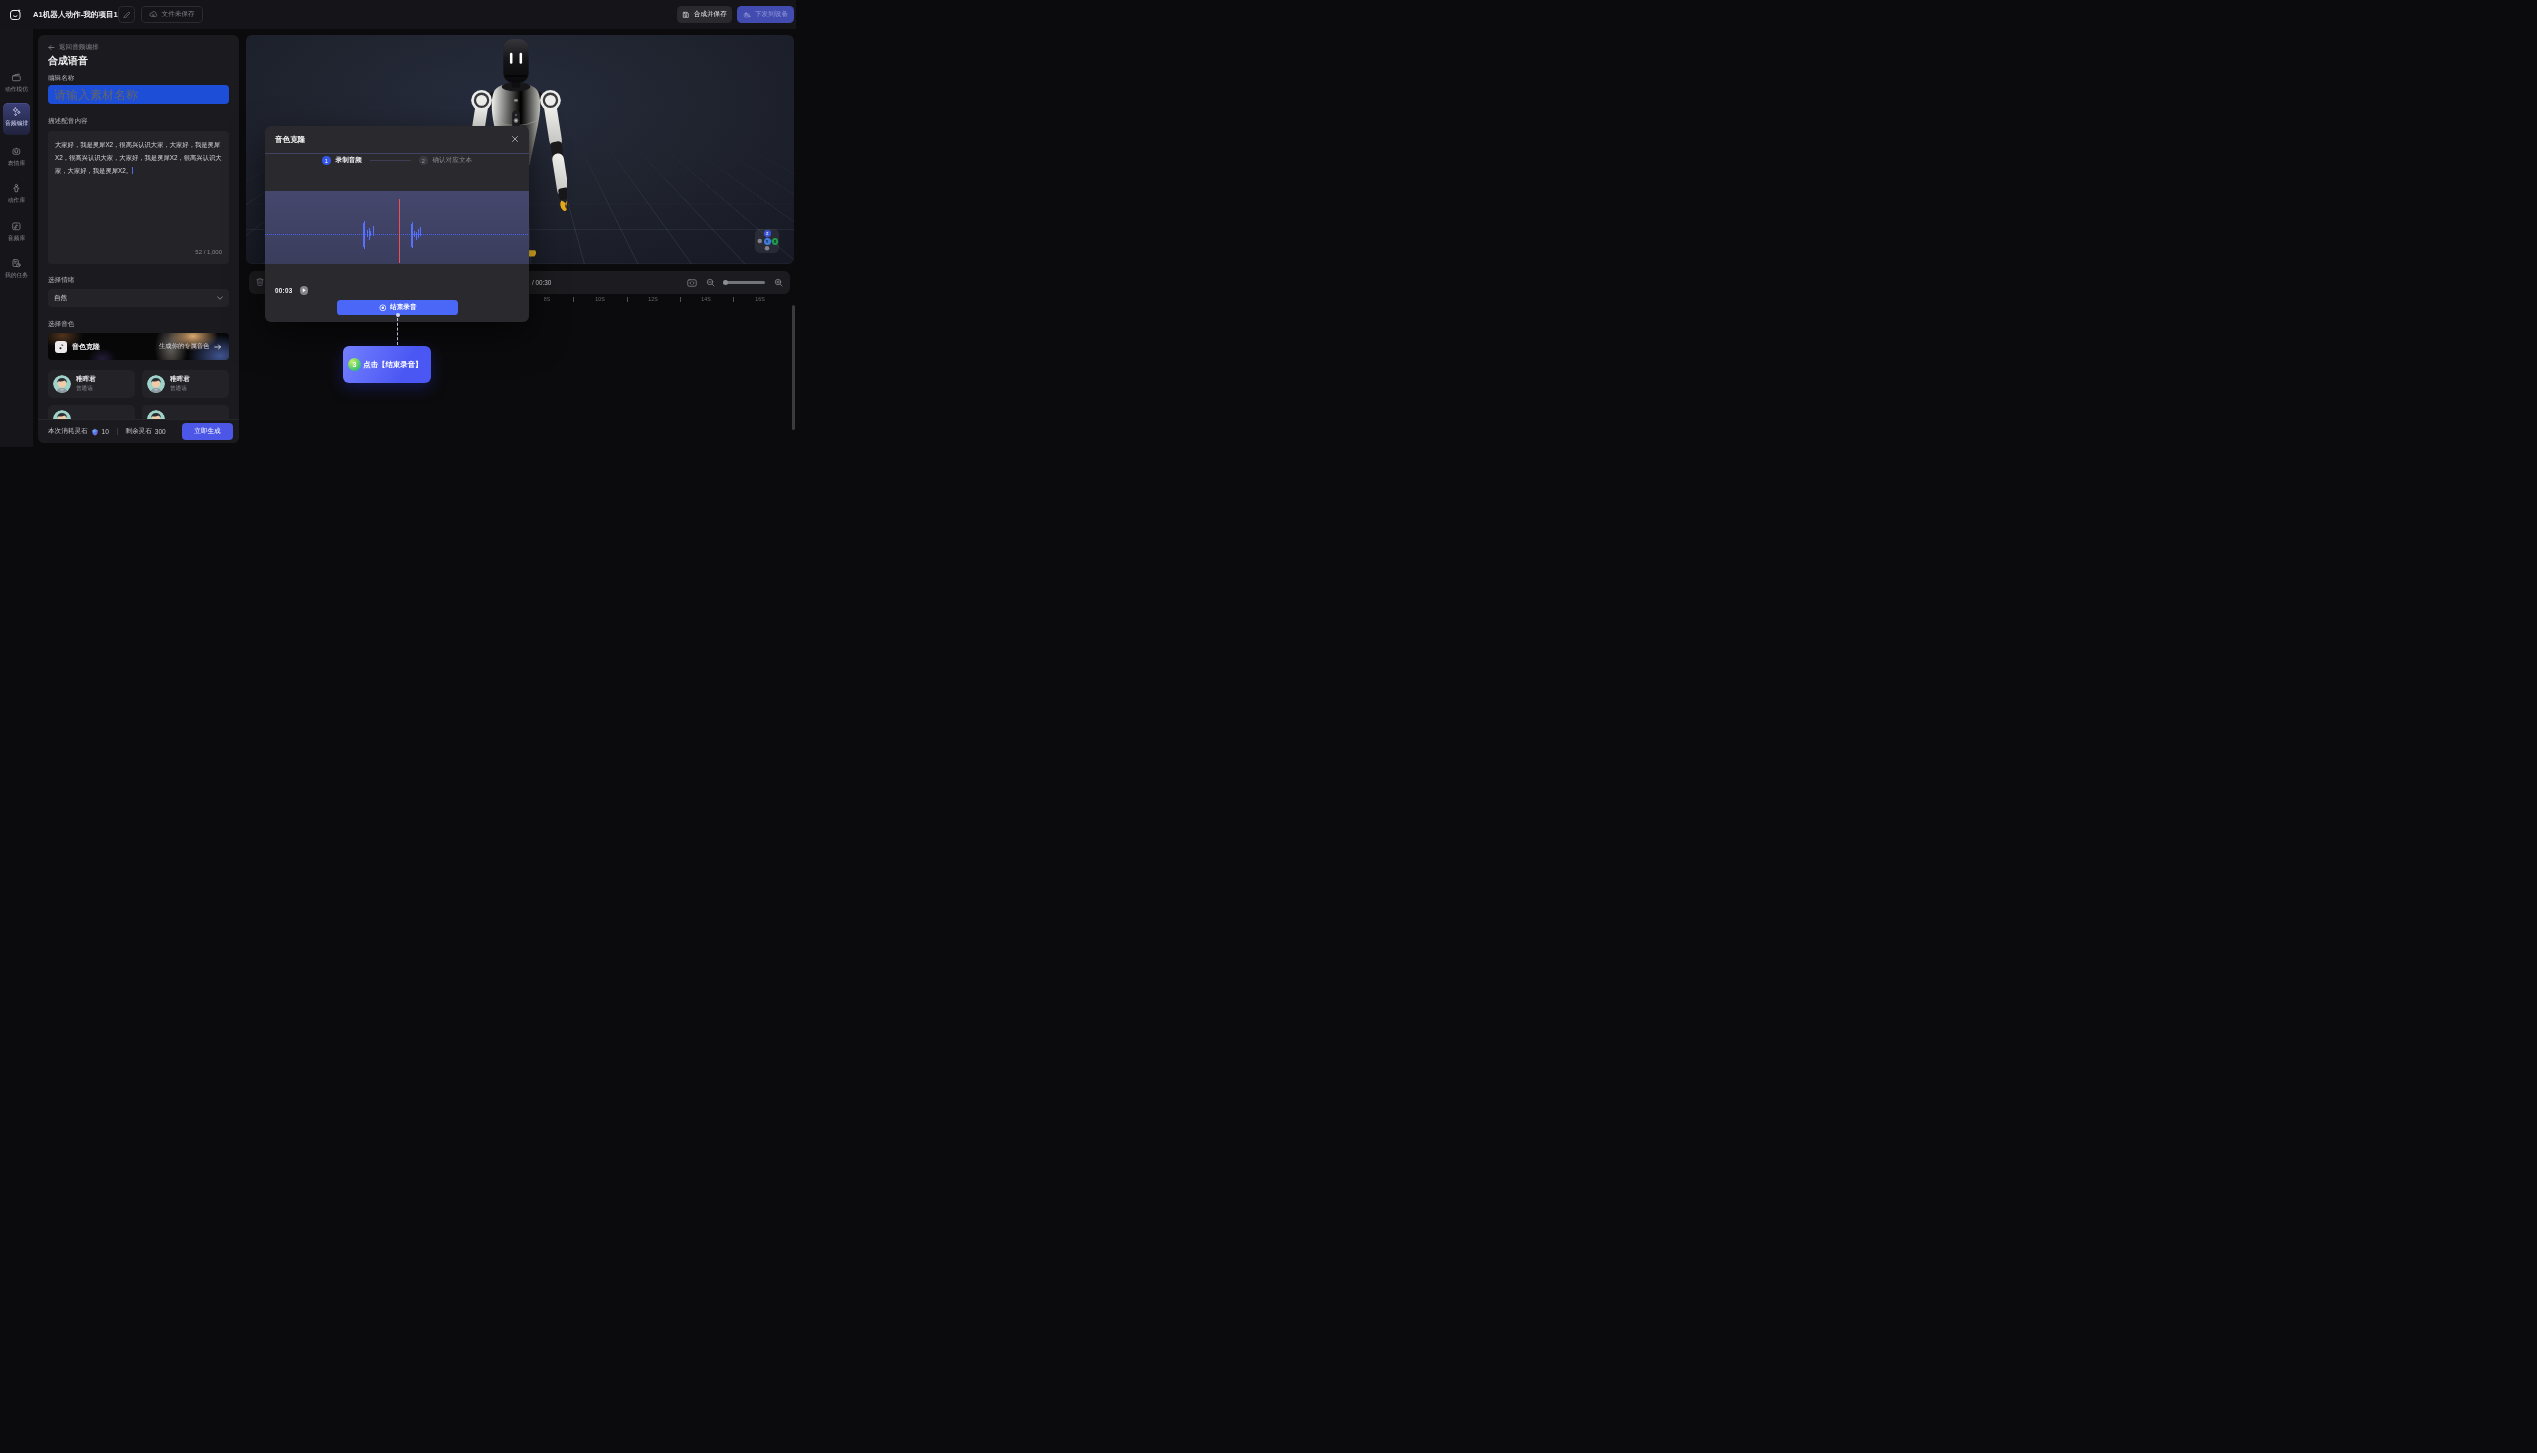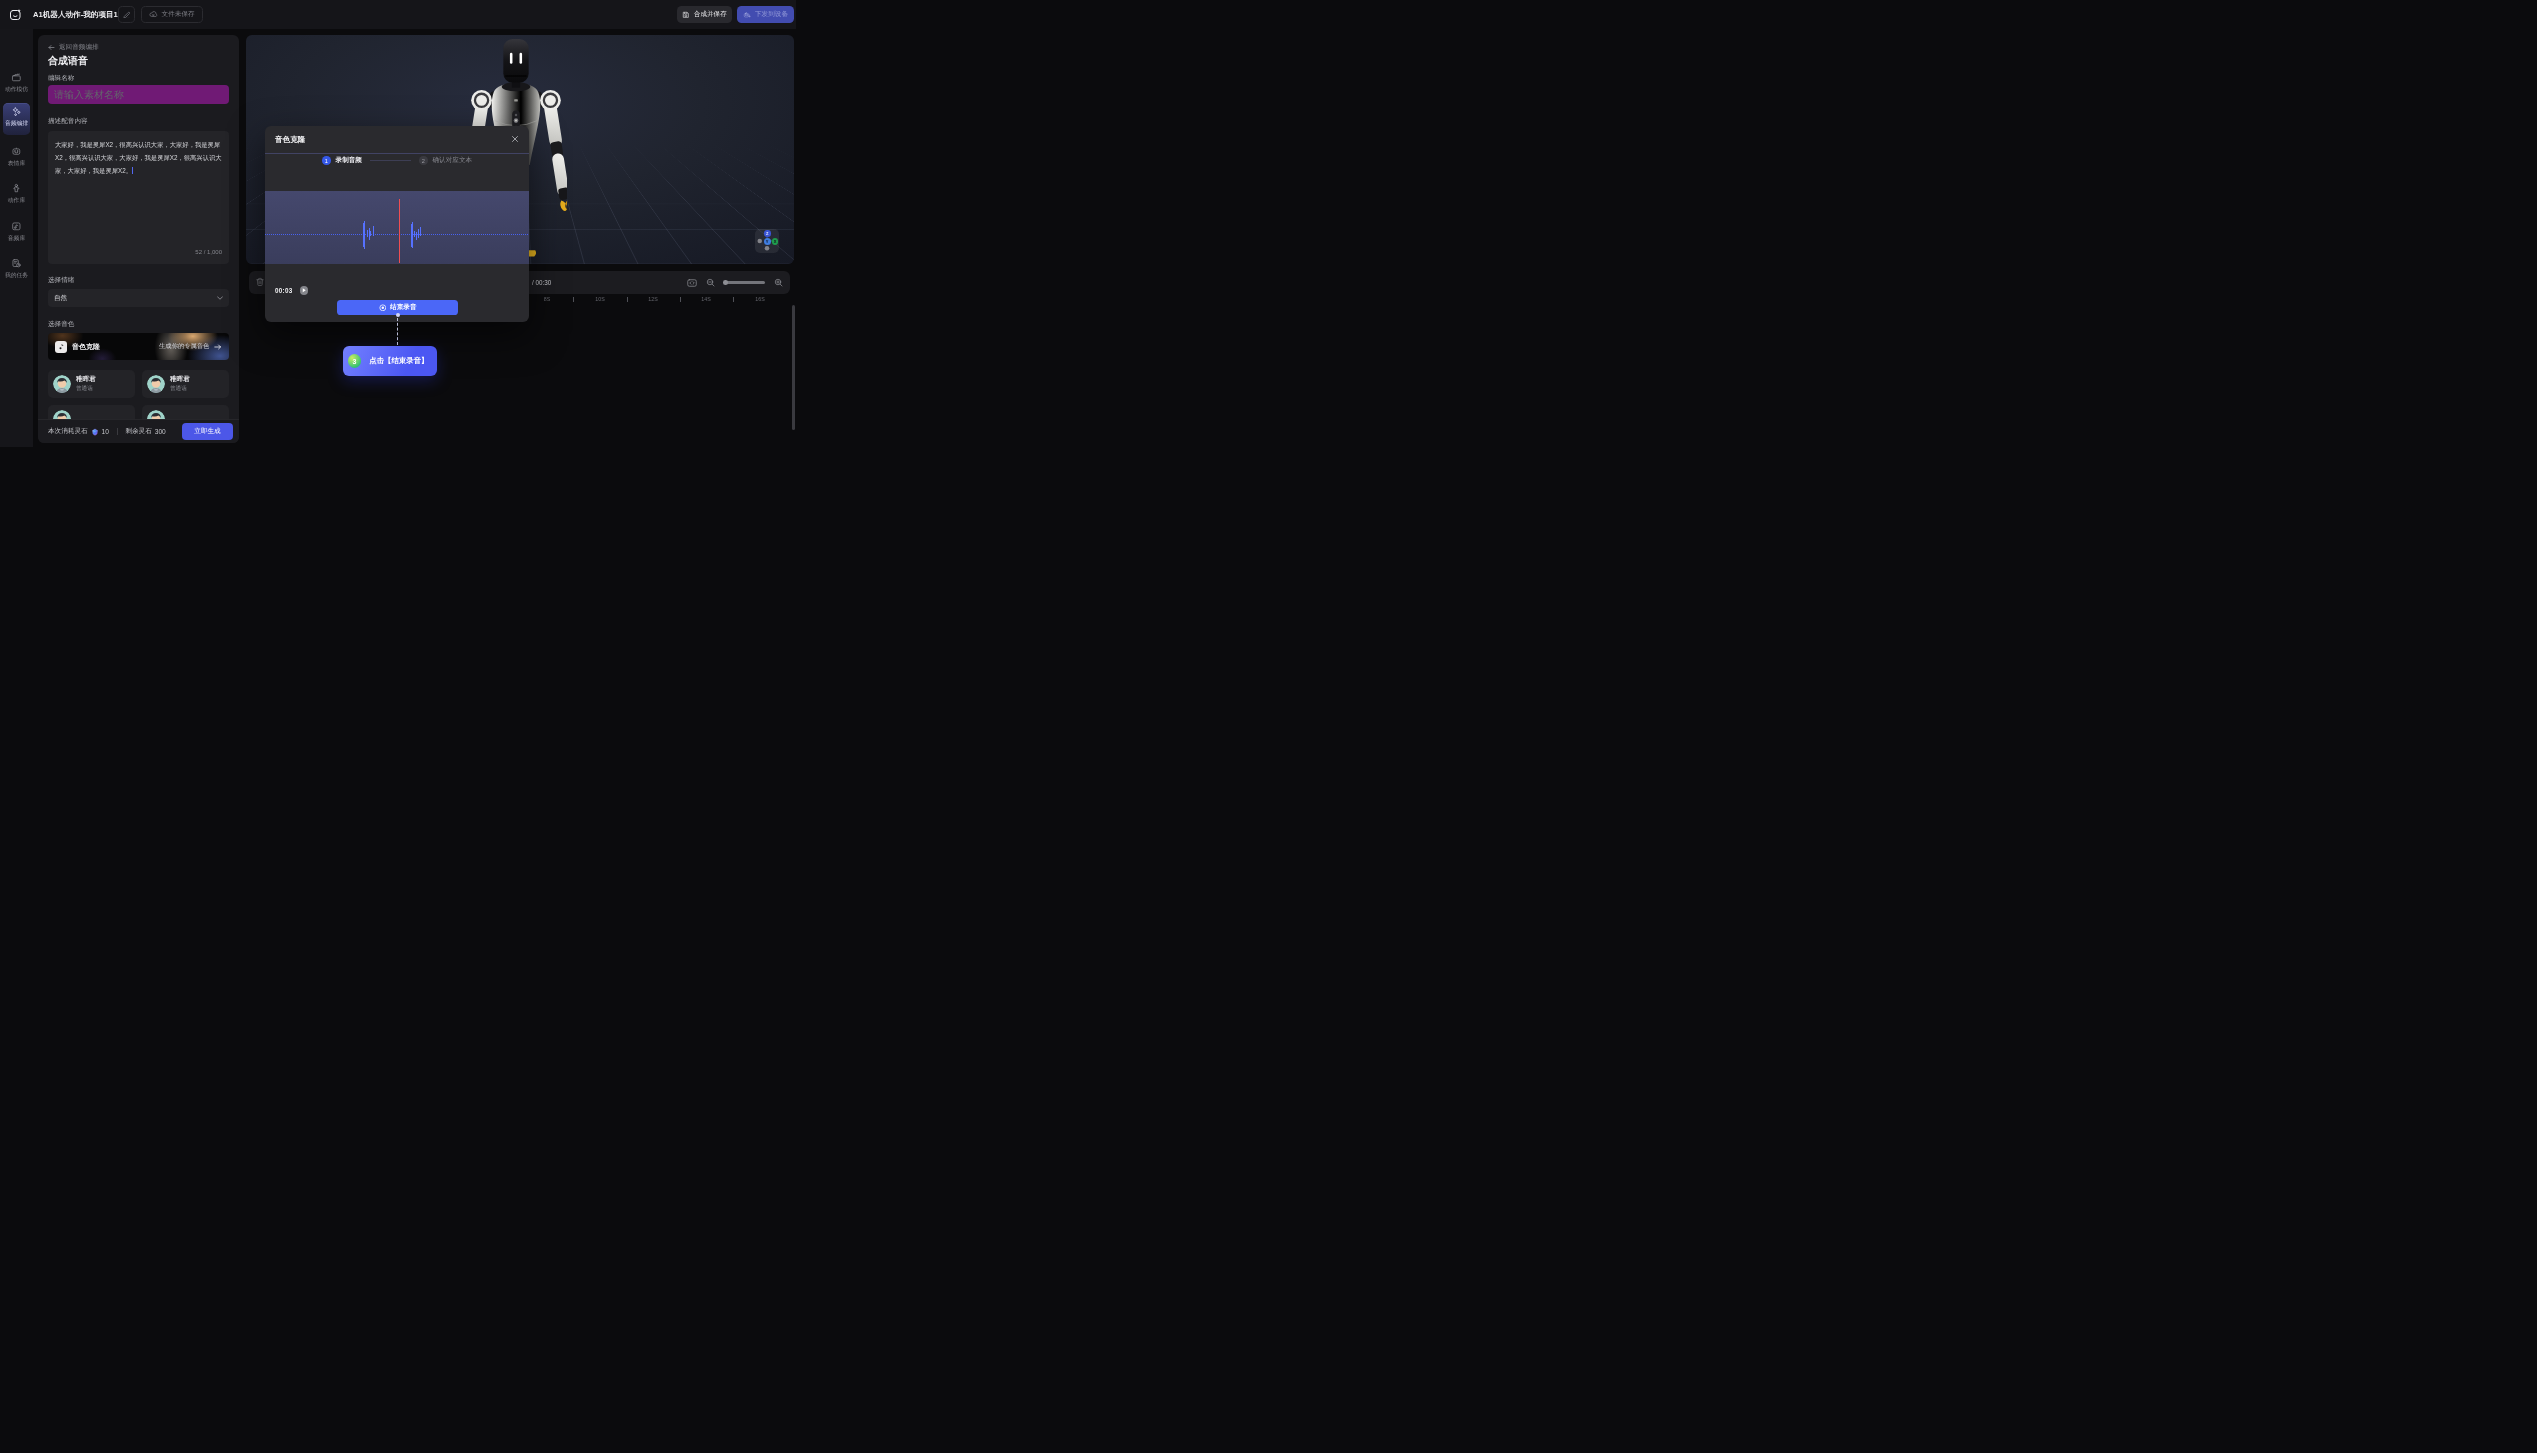--- a/index.html
+++ b/index.html
@@ -26,22 +26,22 @@
   .side-item svg { display:block; margin:0 auto 2px auto; }
   .side-pill { position:absolute; left:3px; top:74px; width:27px; height:32px; border-radius:5px;
     background:linear-gradient(180deg,#3a3f77 0%,#272b4d 70%,#20223c 100%); box-shadow:inset 0 0.5px 0 rgba(160,170,255,.25); }
   .side-item.active { color:#d8dbf6; }
 
   
   .panel { position:absolute; left:38px; top:35px; width:201px; height:408px; background:#1b1b1f; border-radius:6px; }
   .back-row { position:absolute; left:10px; top:8px; display:flex; align-items:center; gap:4px; color:#85868d; font-size:6.6px; cursor:pointer; }
   .panel-title { position:absolute; left:10px; top:19px; font-size:10px; font-weight:700; color:#f0f0f3; }
   .f-label { position:absolute; left:10px; font-size:6.6px; color:#b5b6bc; }
-  .name-input { position:absolute; left:10px; top:50px; width:181px; height:19px; background:#701a75; border:none; border-radius:4px;
-    color:#d8d9dd; font-size:10px; padding:0 6px; outline:none; }
+  .name-input { position:absolute; left:10px; top:50px; width:181px; height:19px; background:#1d4ed8; border:none; border-radius:4px;
+    color:#d8d9dd; font-size:12px; padding:0 6px; outline:none; }
   .name-input::placeholder { color:#63646b; }
   .content-box { position:absolute; left:10px; top:96px; width:181px; height:133px; background:#242428; border-radius:4px;
     padding:6.6px 7px; font-size:6.3px; line-height:13px; color:#d8d9dd; cursor:text; }
   .caret { display:inline-block; width:1px; height:7px; background:#5468f0; vertical-align:-1px; }
   .char-count { position:absolute; right:7px; bottom:5px; font-size:6px; color:#85868d; }
   .select { position:absolute; left:10px; top:254px; width:181px; height:18px; background:#242428; border-radius:4px;
     display:flex; align-items:center; justify-content:space-between; padding:0 6px; font-size:6.6px; color:#d8d9dd; cursor:pointer; }
   .clone-banner { position:absolute; left:10px; top:298px; width:181px; height:27px; border-radius:4px; overflow:hidden; cursor:pointer;
     background:
       radial-gradient(36px 21px at 80% 12%, rgba(255,196,130,.85), transparent 70%),
@@ -115,23 +115,23 @@
   .elapsed-row { position:absolute; left:10px; top:160px; display:flex; align-items:center; gap:7px; }
   .elapsed { font-size:6.3px; font-weight:700; color:#f0f0f3; letter-spacing:0.3px; }
   .play-btn { width:8.6px; height:8.6px; border-radius:50%; background:#85868c; display:flex; align-items:center; justify-content:center; cursor:pointer; }
   .btn-stop { position:absolute; left:72px; top:174px; width:121px; height:15px; background:#4b67f7; border:none; border-radius:3.6px;
     color:#fff; font-size:6.6px; font-weight:600; display:flex; align-items:center; justify-content:center; gap:4px; cursor:pointer; }
 
   
   .guide-dot { position:absolute; left:396px; top:313px; width:4px; height:4px; border-radius:50%; background:#d3d6f8; z-index:12; }
   .guide-dash { position:absolute; left:397px; top:318px; height:27px; width:0;
     border-left:1px dashed rgba(215,219,250,.85); z-index:11; }
-  .guide-tip { position:absolute; left:343px; top:346px; height:30px; padding:0 9px 0 4.6px; border-radius:6px;
+  .guide-tip { position:absolute; left:343px; top:346px; height:37px; padding:0 9px 0 4.6px; border-radius:6px;
     background:linear-gradient(115deg,#7380ff 0%,#4b57f3 70%); box-shadow:0 5px 15px rgba(40,50,190,.35);
-    display:flex; align-items:center; gap:8px; z-index:12; }
+    display:flex; align-items:center; gap:2px; z-index:12; }
   .guide-num { width:13.7px; height:13.7px; border-radius:50%;
     background:radial-gradient(circle at 32% 28%, #c8ef62 0%, #35c172 72%);
     color:#fff; font-size:7px; font-weight:700; display:flex; align-items:center; justify-content:center; }
   .guide-label { color:#fff; font-size:7.4px; font-weight:700; }
 
   .avatar { width:18px; height:18px; border-radius:50%; overflow:hidden; flex:0 0 18px; }
 </style>
 </head>
 <body>
 

